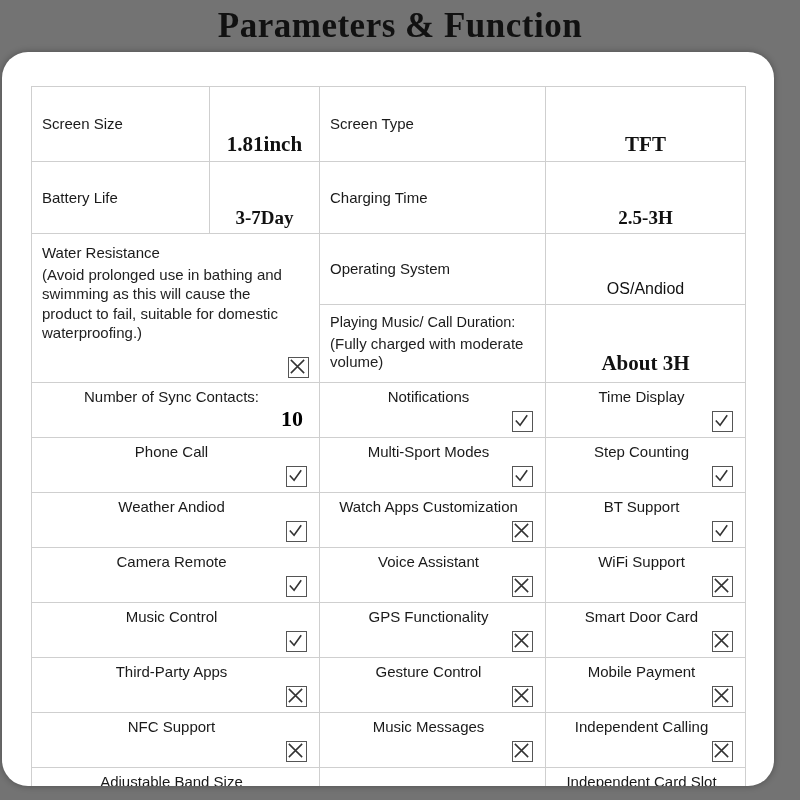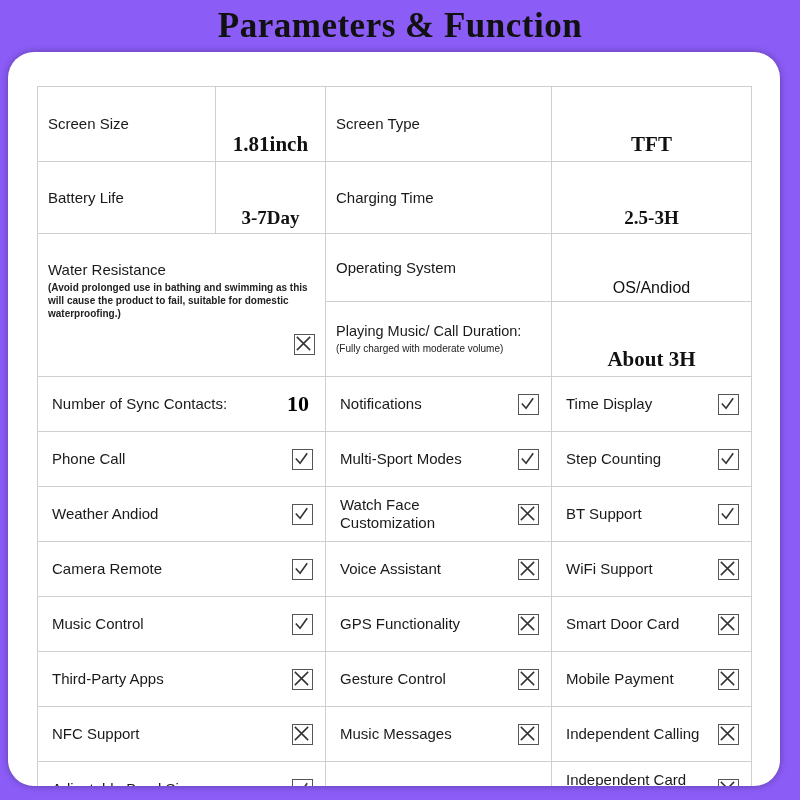--- a/index.html
+++ b/index.html
@@ -10,36 +10,36 @@
     width: 800px;
     height: 800px;
     background: #ffffff;
     font-family: "Liberation Sans", sans-serif;
     overflow: hidden;
   }
   #page {
     position: relative;
     width: 800px;
     height: 800px;
-    background: #8b5cf6;
+    background: #737373;
   }
   .title {
     text-align: center;
     font-family: "Liberation Serif", serif;
     font-weight: bold;
     font-size: 35px;
     color: #111111;
     letter-spacing: 0.5px;
     padding-top: 4px;
     height: 46px;
     line-height: 44px;
   }
   .card {
     position: absolute;
-    left: 8px;
+    left: 2px;
     top: 52px;
     width: 772px;
     height: 734px;
     background: #ffffff;
     border-radius: 26px;
     box-shadow: 0 0 7px rgba(0,0,0,0.32);
     overflow: hidden;
   }
   .tablewrap {
     position: absolute;
@@ -92,21 +92,21 @@
     font-size: 16px;
   }
   .note {
     font-size: 10.5px;
     color: #222;
     line-height: 1.25;
     display: block;
     margin-top: 3px;
   }
   .note.tiny {
-    font-size: 10px;
+    font-size: 15px;
   }
   .box {
     width: 19px;
     height: 19px;
     border: 1.4px solid #555;
     display: inline-block;
     position: relative;
     flex: 0 0 auto;
     margin-left: auto;
   }
@@ -124,38 +124,38 @@
     min-height: 54px;
     padding: 4px 6px;
     box-sizing: border-box;
   }
   .rowcell {
     display: flex;
     align-items: center;
     min-height: 54px;
     box-sizing: border-box;
     padding: 5px 12px 5px 14px;
+    flex-direction: column;
   }
   .rowcell .lbl {
     padding-right: 10px;
   }
   .numval {
     font-family: "Liberation Serif", serif;
     font-weight: bold;
     font-size: 22px;
     margin-left: auto;
     padding-right: 4px;
   }
   .empty {
     min-height: 54px;
   }
   .wr-note {
-    font-size: 10px;
+    font-size: 15px;
     line-height: 1.3;
-    font-weight: bold;
   }
 </style>
 </head>
 <body>
 
 <div id="page">
 
   <div class="title">Parameters &amp; Function</div>
 
   <div class="card">
@@ -327,21 +327,21 @@
                 <span class="lbl big">Weather Andiod</span>
                 <span class="box">
                   <svg viewBox="0 0 20 20">
                       <path d="M4 10 L8.5 15 L16 4.5" stroke="#333" stroke-width="1.7" fill="none"></path>
                     </svg>
                 </span>
               </div>
             </td>
             <td colspan="2">
               <div class="rowcell">
-                <span class="lbl big">Watch Face Customization</span>
+                <span class="lbl big">Watch Apps Customization</span>
                 <span class="box">
                   <svg viewBox="0 0 20 20">
                       <path d="M3 3 L17 17 M17 3 L3 17" stroke="#333" stroke-width="1.6" fill="none"></path>
                     </svg>
                 </span>
               </div>
             </td>
             <td colspan="2">
               <div class="rowcell">
                 <span class="lbl big">BT Support</span>

